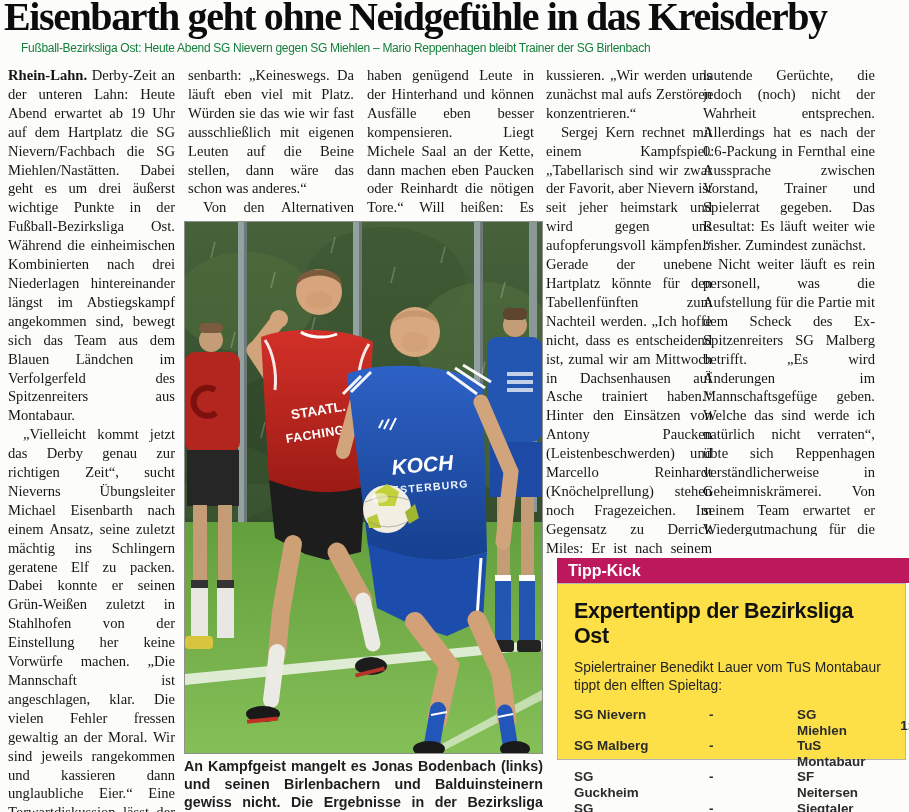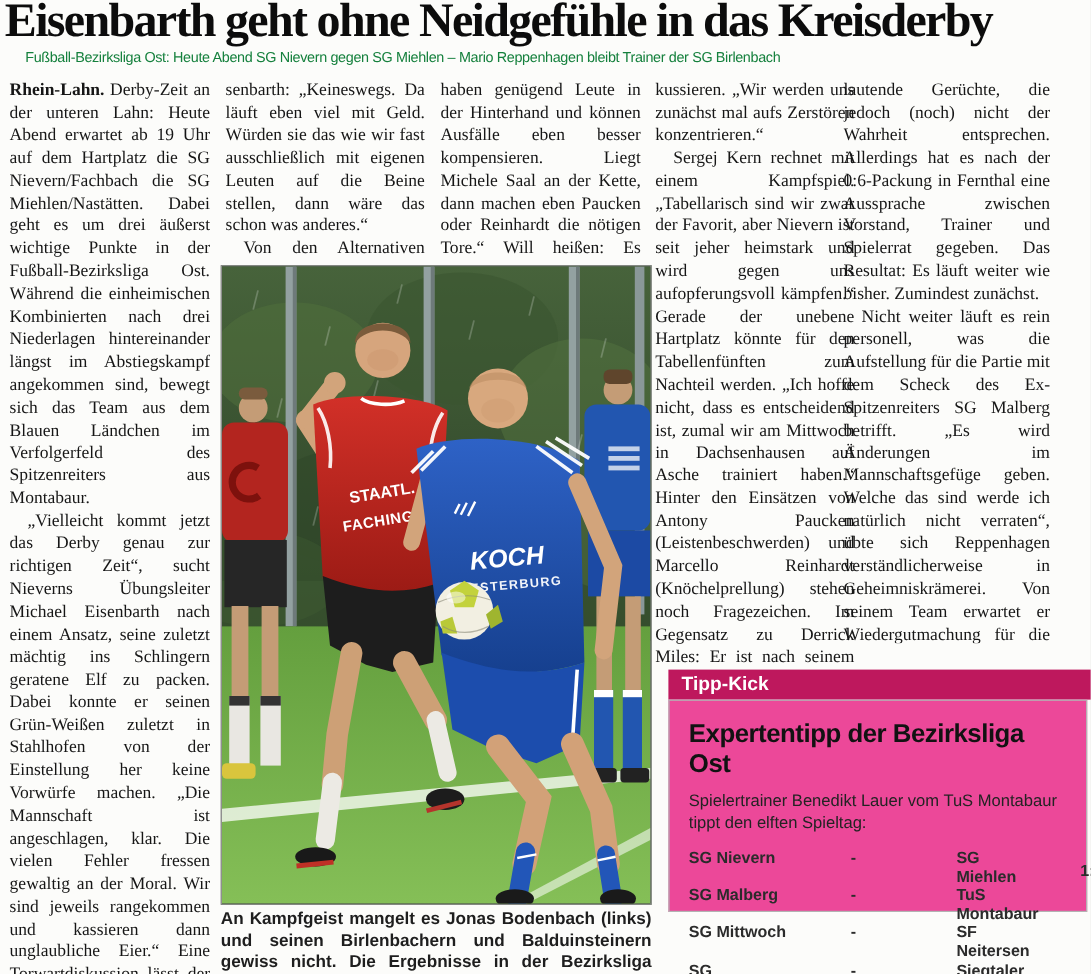--- a/index.html
+++ b/index.html
@@ -16,21 +16,21 @@
   .indent{text-indent:15px;}
   .lead{font-weight:700;}
   .photo-wrap{position:absolute;left:184px;top:221px;width:357px;height:531px;
               border:1px solid #8f8f8f;box-sizing:content-box;background:#32492b;}
   .caption{position:absolute;left:184px;top:757px;width:359px;
            font-family:"Liberation Sans",sans-serif;font-weight:700;
            font-size:14.3px;line-height:18.2px;color:#1e1e1e;text-align:justify;}
   .tipp-bar{position:absolute;left:557px;top:558px;width:405px;height:25px;background:#be185d;
             color:#ffffff;font-family:"Liberation Sans",sans-serif;font-weight:700;font-size:16px;
             line-height:25px;padding-left:11px;box-sizing:border-box;}
-  .tipp-box{position:absolute;left:557px;top:583px;width:349px;height:177px;background:#ec4899;
+  .tipp-box{position:absolute;left:557px;top:583px;width:349px;height:177px;background:#fde047;
             border:1px solid #b3b3b3;box-sizing:border-box;padding:13px 14px 0 16px;
             font-family:"Liberation Sans",sans-serif;}
   .tipp-title{margin:2px 0 10px 0;font-size:21.5px;font-weight:700;letter-spacing:-0.4px;color:#121212;}
   .tipp-intro{font-size:13.8px;line-height:18px;color:#232323;margin-bottom:12px;}
   .tipp-table{}
   .tipp-row{display:flex;font-size:13.4px;line-height:15.6px;font-weight:700;color:#2b2b2b;gap:48px;}
   .t-home{flex:0 0 87px;}
   .t-dash{flex:0 0 40px;}
   .t-away{flex:1;}
   .t-tip{flex:0 0 30px;text-align:center;margin-top:11px;}
@@ -43,21 +43,21 @@
   <h1 class="headline">Eisenbarth geht ohne Neidgefühle in das Kreisderby</h1>
   <div class="subheadline">Fußball-Bezirksliga Ost: Heute Abend SG Nievern gegen SG Miehlen – Mario Reppenhagen bleibt Trainer der SG Birlenbach</div>
 
   <div class="col" style="left:8px;height:746px;">
     <p class="para"><span class="lead">Rhein-Lahn.</span><span> Derby-Zeit an der unteren Lahn: Heute Abend erwartet ab 19 Uhr auf dem Hartplatz die SG Nievern/Fachbach die SG Miehlen/Nastätten. Dabei geht es um drei äußerst wichtige Punkte in der Fußball-Bezirksliga Ost. Während die einheimischen Kombinierten nach drei Niederlagen hintereinander längst im Abstiegskampf angekommen sind, bewegt sich das Team aus dem Blauen Ländchen im Verfolgerfeld des Spitzenreiters aus Montabaur.</span></p>
     <p class="para indent">„Vielleicht kommt jetzt das Derby genau zur richtigen Zeit“, sucht Nieverns Übungsleiter Michael Eisenbarth nach einem Ansatz, seine zuletzt mächtig ins Schlingern geratene Elf zu packen. Dabei konnte er seinen Grün-Weißen zuletzt in Stahlhofen von der Einstellung her keine Vorwürfe machen. „Die Mannschaft ist angeschlagen, klar. Die vielen Fehler fressen gewaltig an der Moral. Wir sind jeweils rangekommen und kassieren dann unglaubliche Eier.“ Eine Torwartdiskussion lässt der erfahrene Trainer erst gar nicht aufkommen, obwohl der junge Keeper Christoph Gellweiler Nerven zeigte. „Er bleibt definitiv im Kasten“, übt sich Eisenbarth in Geduld.</p>
 
   </div>
 
   <div class="col" style="left:188px;width:166px;height:150px;">
-    <p class="para">senbarth: „Keineswegs. Da läuft eben viel mit Geld. Würden sie das wie wir fast ausschließlich mit eigenen Leuten auf die Beine stellen, dann wäre das schon was anderes.“</p>
+    <p class="para">senbarth: „Keineswegs. Da läuft eben viel mit Platz. Würden sie das wie wir fast ausschließlich mit eigenen Leuten auf die Beine stellen, dann wäre das schon was anderes.“</p>
     <p class="para indent">Von den Alternativen seines Kollegen Sergej Kern kann Eisenbarth nur träumen. „Sie</p>
   </div>
 
   <div class="col" style="left:367px;width:167px;height:150px;">
     <p class="para">haben genügend Leute in der Hinterhand und können Ausfälle eben besser kompensieren. Liegt Michele Saal an der Kette, dann machen eben Paucken oder Reinhardt die nötigen Tore.“ Will heißen: Es macht keinen Sinn sich auf einen einzigen der Roten zu fo-</p>
   </div>
 
   <div class="col" style="left:546px;width:166px;height:489px;">
     <p class="para">kussieren. „Wir werden uns zunächst mal aufs Zerstören konzentrieren.“</p>
     <p class="para indent">Sergej Kern rechnet mit einem Kampfspiel. „Tabellarisch sind wir zwar der Favorit, aber Nievern ist seit jeher heimstark und wird gegen uns aufopferungsvoll kämpfen.“ Gerade der unebene Hartplatz könnte für den Tabellenfünften zum Nachteil werden. „Ich hoffe nicht, dass es entscheidend ist, zumal wir am Mittwoch in Dachsenhausen auf Asche trainiert haben.“ Hinter den Einsätzen von Antony Paucken (Leistenbeschwerden) und Marcello Reinhardt (Knöchelprellung) stehen noch Fragezeichen. Im Gegensatz zu Derrick Miles: Er ist nach seinem Platzverweis gegen Berod gesperrt.</p>
@@ -256,21 +256,21 @@
           <span class="t-away">SG Miehlen</span>
           <span class="t-tip">1:2</span>
       </div>
       <div class="tipp-row">
         <span class="t-home">SG Malberg</span>
           <span class="t-dash">-</span>
           <span class="t-away">TuS Montabaur</span>
           <span class="t-tip">1:2</span>
       </div>
       <div class="tipp-row">
-        <span class="t-home">SG Mittwoch</span>
+        <span class="t-home">SG Guckheim</span>
           <span class="t-dash">-</span>
           <span class="t-away">SF Neitersen</span>
           <span class="t-tip">1:1</span>
       </div>
       <div class="tipp-row">
         <span class="t-home">SG Kampfgeist</span>
           <span class="t-dash">-</span>
           <span class="t-away">Siegtaler Spfr</span>
           <span class="t-tip">1:1</span>
       </div>

